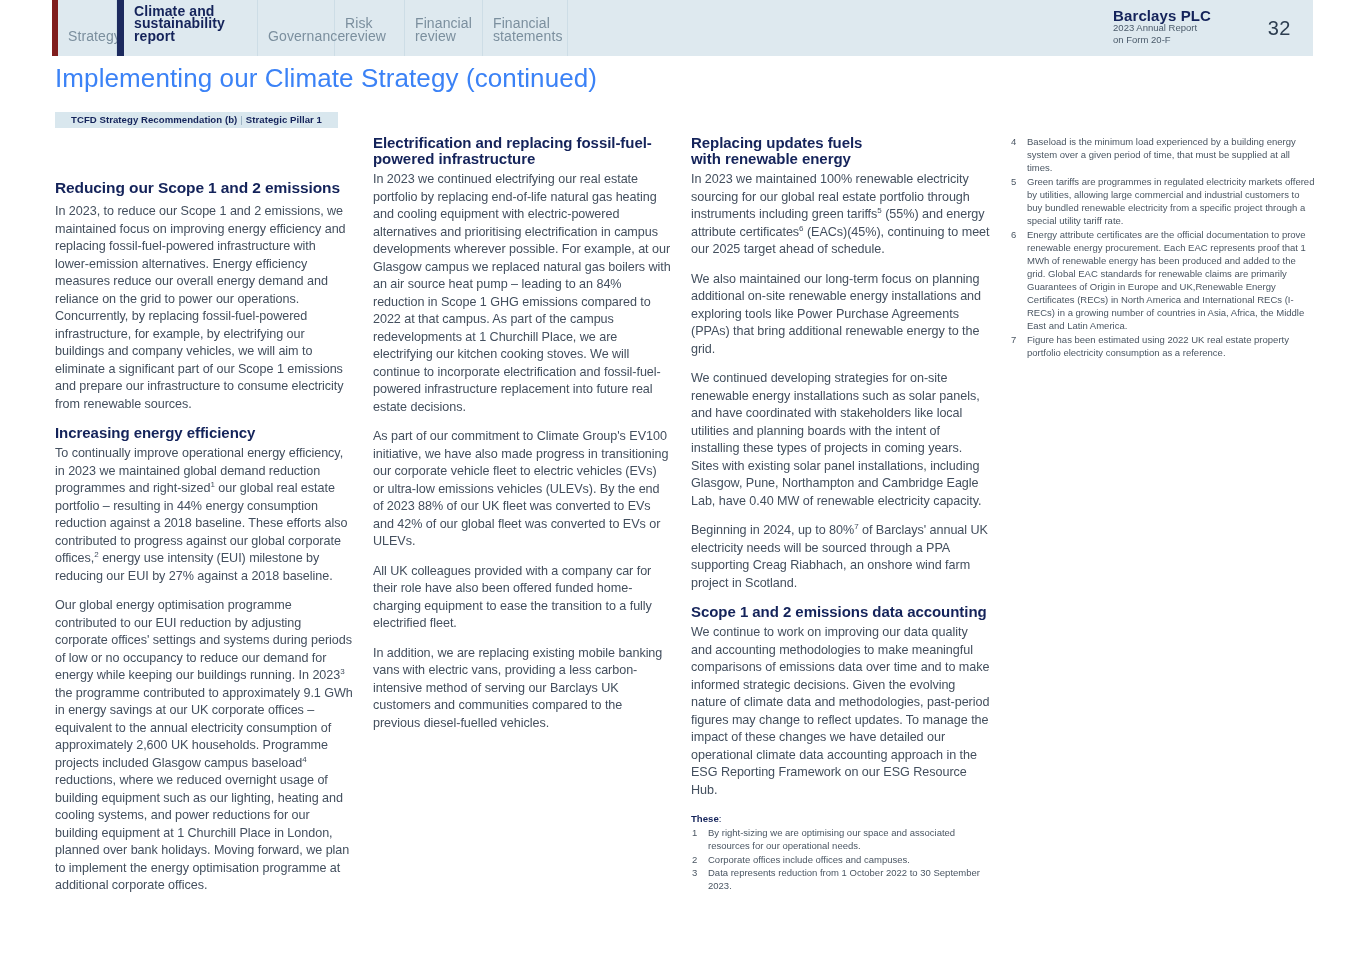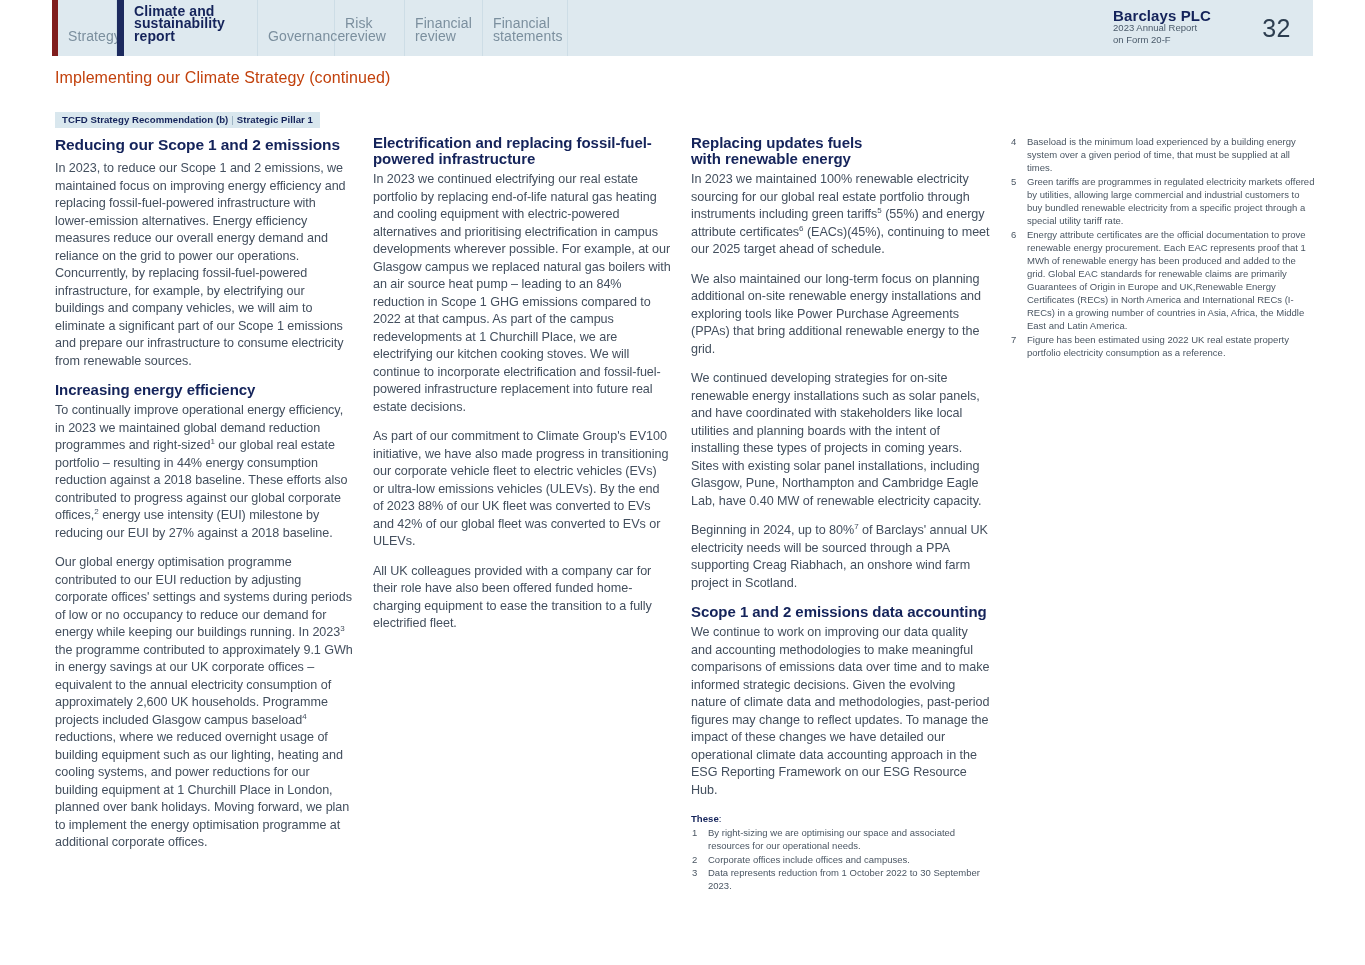--- a/index.html
+++ b/index.html
@@ -68,67 +68,67 @@
   .header-right .brand {
     font-weight: bold;
     color: #14235a;
     font-size: 15px;
     letter-spacing: 0.1px;
   }
   .page-number {
     position: absolute;
     right: 22px;
     top: 14px;
-    font-size: 25px;
+    font-size: 20px;
     line-height: 29px;
     color: #2d3e50;
     font-weight: 300;
     letter-spacing: 0.5px;
   }
 
   
   .doc-title {
     position: absolute;
     left: 55px;
     top: 63px;
-    font-size: 16px;
+    font-size: 26px;
     line-height: 30px;
     font-weight: 300;
-    color: #c2410c;
+    color: #3b82f6;
     letter-spacing: 0.1px;
   }
 
   
   .badge {
     position: absolute;
     left: 55px;
     top: 112px;
     background: #d9e7ee;
     color: #14235a;
     font-size: 9.6px;
     font-weight: bold;
     line-height: 16px;
     height: 16px;
-    padding: 0 7px;
+    padding: 0 16px;
     letter-spacing: 0.05px;
     display: inline-block;
     white-space: nowrap;
   }
   .badge .sep {
     color: #8fa8bb;
     font-weight: normal;
     padding: 0 3px;
   }
 
   
   .col {
     position: absolute;
     top: 135px;
   }
-  .col-1 { left: 55px;   width: 298px; }
+  .col-1 { left: 55px;   width: 298px; margin-top: 43px; }
   .col-2 { left: 373px;  width: 298px; }
   .col-3 { left: 691px;  width: 300px; }
   .col-4 { left: 1010px; width: 305px; }
 
   h2.section-head {
     margin: 0 0 6px 0;
     font-size: 15.5px;
     line-height: 19px;
     font-weight: bold;
     color: #14235a;
@@ -237,20 +237,21 @@
   <p class="body"><span>To continually improve operational energy efficiency, in 2023 we maintained global demand reduction programmes and right-sized</span><sup>1</sup><span> our global real estate portfolio – resulting in 44% energy consumption reduction against a 2018 baseline. These efforts also contributed to progress against our global corporate offices,</span><sup>2</sup><span> energy use intensity (EUI) milestone by reducing our EUI by 27% against a 2018 baseline.</span></p>
 
   <p class="body"><span>Our global energy optimisation programme contributed to our EUI reduction by adjusting corporate offices' settings and systems during periods of low or no occupancy to reduce our demand for energy while keeping our buildings running. In 2023</span><sup>3</sup><span> the programme contributed to approximately 9.1 GWh in energy savings at our UK corporate offices – equivalent to the annual electricity consumption of approximately 2,600 UK households. Programme projects included Glasgow campus baseload</span><sup>4</sup><span> reductions, where we reduced overnight usage of building equipment such as our lighting, heating and cooling systems, and power reductions for our building equipment at 1 Churchill Place in London, planned over bank holidays. Moving forward, we plan to implement the energy optimisation programme at additional corporate offices.</span></p>
 </div>
 
 <div class="col col-2">
   <h3 class="sub-head tight">Electrification and replacing fossil-fuel-powered infrastructure</h3>
   <p class="body">In 2023 we continued electrifying our real estate portfolio by replacing end-of-life natural gas heating and cooling equipment with electric-powered alternatives and prioritising electrification in campus developments wherever possible. For example, at our Glasgow campus we replaced natural gas boilers with an air source heat pump – leading to an 84% reduction in Scope 1 GHG emissions compared to 2022 at that campus. As part of the campus redevelopments at 1 Churchill Place, we are electrifying our kitchen cooking stoves. We will continue to incorporate electrification and fossil-fuel-powered infrastructure replacement into future real estate decisions.</p>
   <p class="body">As part of our commitment to Climate Group's EV100 initiative, we have also made progress in transitioning our corporate vehicle fleet to electric vehicles (EVs) or ultra-low emissions vehicles (ULEVs). By the end of 2023 88% of our UK fleet was converted to EVs and 42% of our global fleet was converted to EVs or ULEVs.</p>
   <p class="body">All UK colleagues provided with a company car for their role have also been offered funded home-charging equipment to ease the transition to a fully electrified fleet.</p>
+  <p class="body">In addition, we are replacing existing mobile banking vans with electric vans, providing a less carbon-intensive method of serving our Barclays UK customers and communities compared to the previous diesel-fuelled vehicles.</p>
 </div>
 
 <div class="col col-3">
   <h3 class="sub-head tight" style="white-space: pre-line;">Replacing updates fuels
 with renewable energy</h3>
 
   <p class="body"><span>In 2023 we maintained 100% renewable electricity sourcing for our global real estate portfolio through instruments including green tariffs</span><sup>5</sup><span> (55%) and energy attribute certificates</span><sup>6</sup><span> (EACs)(45%), continuing to meet our 2025 target ahead of schedule.</span></p>
 
   <p class="body">We also maintained our long-term focus on planning additional on-site renewable energy installations and exploring tools like Power Purchase Agreements (PPAs) that bring additional renewable energy to the grid.</p>
   <p class="body">We continued developing strategies for on-site renewable energy installations such as solar panels, and have coordinated with stakeholders like local utilities and planning boards with the intent of installing these types of projects in coming years. Sites with existing solar panel installations, including Glasgow, Pune, Northampton and Cambridge Eagle Lab, have 0.40 MW of renewable electricity capacity.</p>

